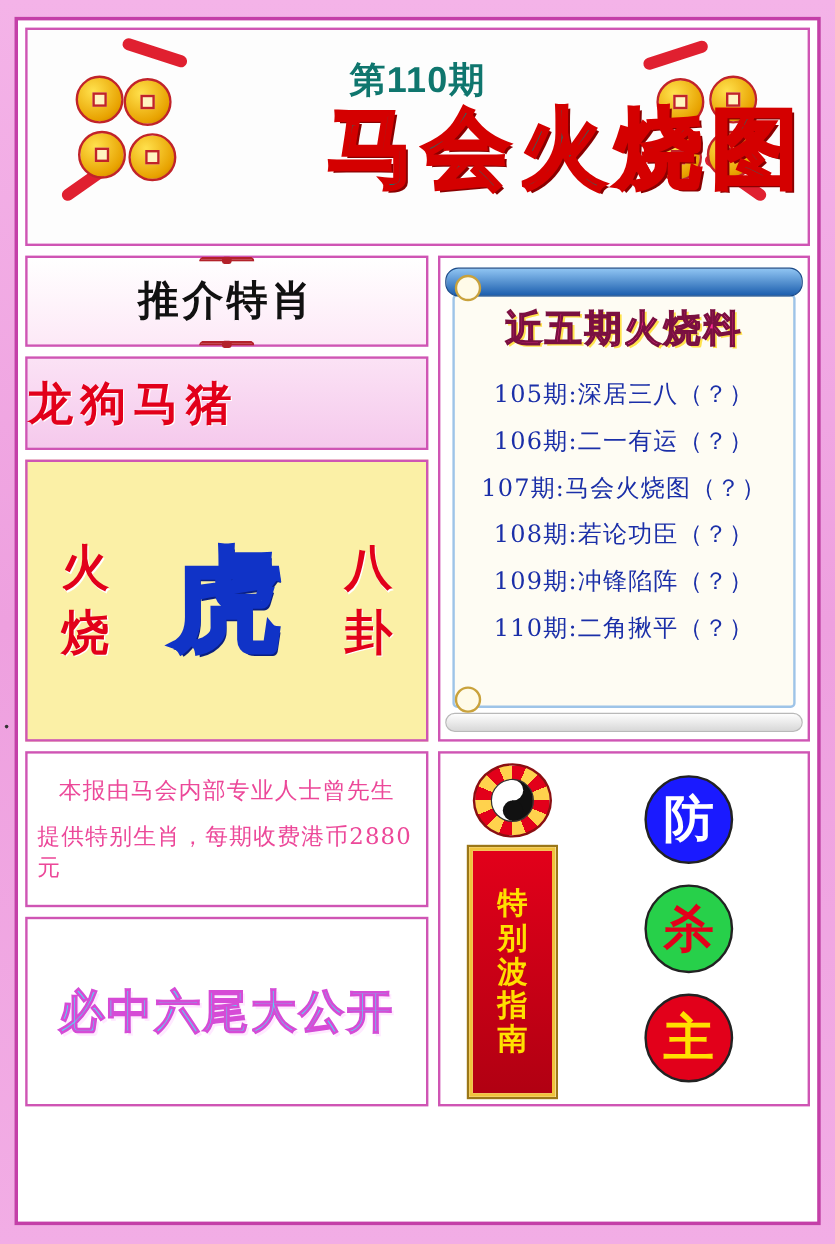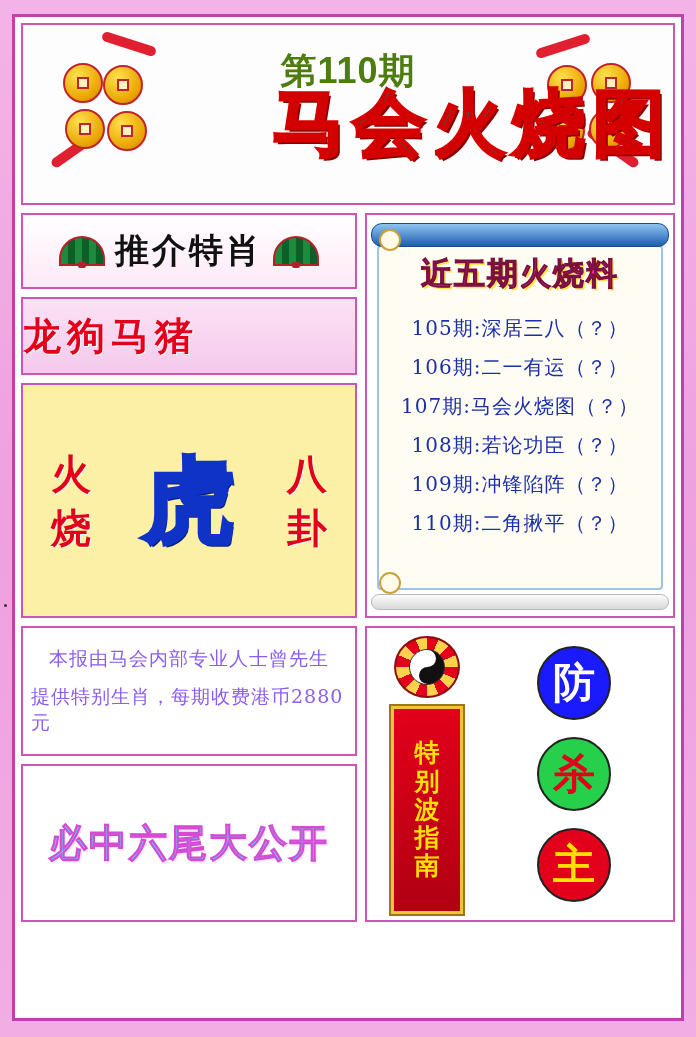--- a/index.html
+++ b/index.html
@@ -37,23 +37,23 @@
     border: 2px solid #cf55b4;
     background: #fdfdfd;
     overflow: hidden;
   }
   .issue-no {
     position: absolute;
     top: 22px;
     left: 0;
     right: 0;
     text-align: center;
-    font-size: 36px;
-    font-weight: bold;
-    color: #4d7c0f;
+    font-size: 30px;
+    font-weight: bold;
+    color: #0f766e;
     letter-spacing: 1px;
   }
   .main-title {
     position: absolute;
     top: 51px;
     left: 0;
     right: 0;
     text-align: right;
     font-family: "DejaVu Serif", serif;
     font-size: 72px;
@@ -111,20 +111,21 @@
     gap: 8px;
   }
   .box-tuijie {
     height: 72px;
     border: 2px solid #cf55b4;
     background: linear-gradient(180deg,#ffffff,#fde9f7);
     display: flex;
     align-items: center;
     justify-content: center;
     gap: 10px;
+    flex-direction: column;
   }
   .tuijie-text {
     font-family: "DejaVu Serif", serif;
     font-size: 34px;
     font-weight: bold;
     color: #111;
     letter-spacing: 3px;
   }
   .fan {
     width: 46px;
@@ -287,21 +288,21 @@
     flex-direction: column;
     align-items: center;
     justify-content: center;
     gap: 12px;
     padding: 0 8px;
     box-sizing: border-box;
   }
   .notice-line {
     font-family: "DejaVu Serif", serif;
     font-size: 19px;
-    color: #8b5cf6;
+    color: #ec4899;
     letter-spacing: 1px;
   }
   .box-numbers {
     flex: 1;
     border: 2px solid #cf55b4;
     background: #ffffff;
     display: flex;
     flex-direction: column;
     align-items: center;
     justify-content: center;

